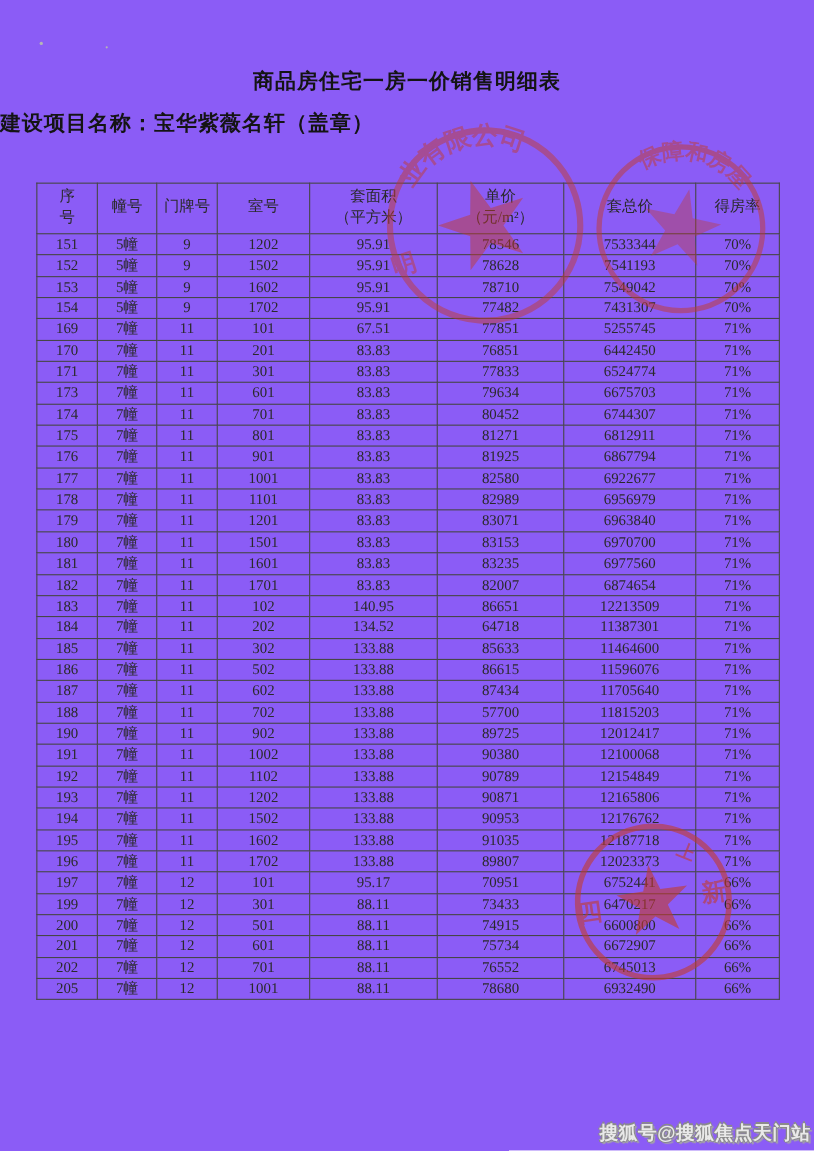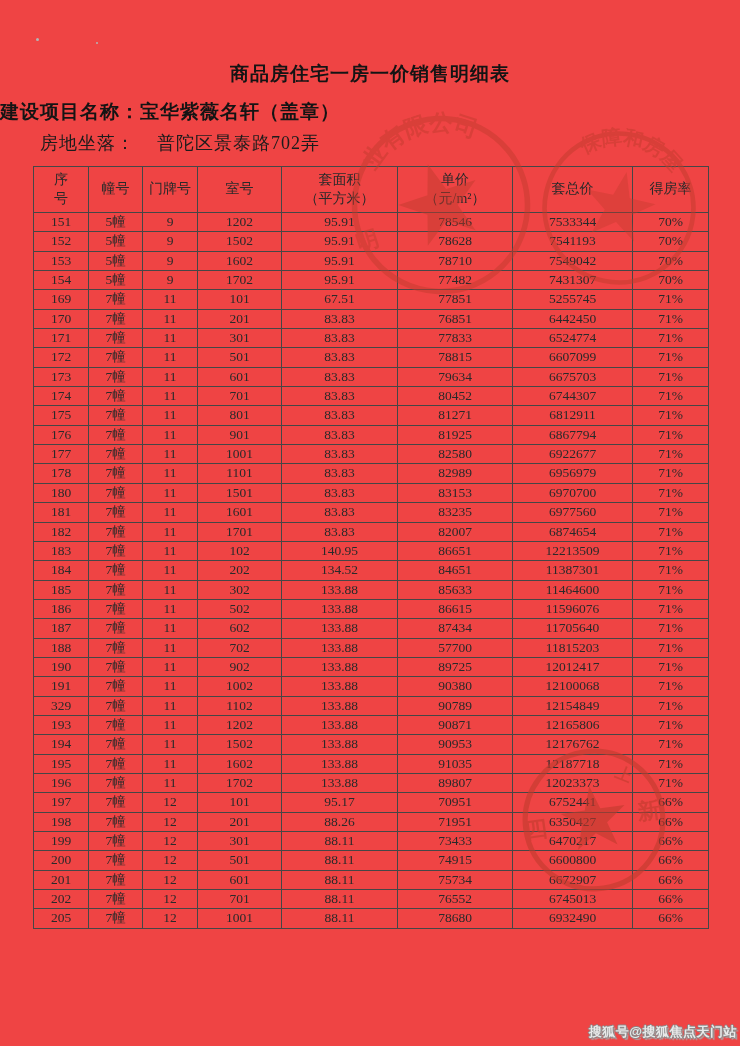--- a/index.html
+++ b/index.html
@@ -1,16 +1,16 @@
 <!DOCTYPE html>
 <html><head>
 <meta charset="utf-8">
 <style>
   html,body{margin:0;padding:0;background:#fff;}
-  .page{position:relative;width:740px;height:1046px;background:#ef4444;overflow:hidden;
+  .page{position:relative;width:740px;height:1046px;background:#8b5cf6;overflow:hidden;
         font-family:"Liberation Serif","DejaVu Serif",serif;color:#1f1f1f;}
   .speck{position:absolute;background:#b5b5b5;border-radius:50%;}
   .doc-title{position:absolute;top:61px;left:0;width:100%;text-align:center;
              font-family:"Liberation Sans","DejaVu Sans",sans-serif;
              font-weight:bold;font-size:19px;letter-spacing:1px;color:#141414;}
   .doc-project{position:absolute;top:99px;left:0;width:100%;text-align:left;
              font-family:Liberation Mono, monospace;
              font-weight:bold;font-size:19px;letter-spacing:1px;color:#141414;}
   .address-line{position:absolute;top:131px;left:40px;font-size:18px;color:#1c1c1c;letter-spacing:1px;}
   .address-line .lbl{margin-right:22px;}
@@ -20,37 +20,34 @@
         padding:0;overflow:hidden;color:#2a2a2a;}
   .price-table thead th{height:45px;font-size:14px;font-weight:normal;
         white-space:pre-line;line-height:1.3;}
   .price-table tbody td{height:18.35px;line-height:18.3px;font-size:13.5px;}
   .stamp{position:absolute;pointer-events:none;}
   .stamp-a{left:348px;top:112px;width:186px;height:186px;opacity:.48;transform:rotate(-18deg);}
   .stamp-b{left:539px;top:128px;width:160px;height:160px;opacity:.50;transform:rotate(12deg);}
   .stamp-c{left:520px;top:746px;width:148px;height:148px;opacity:.60;transform:rotate(-8deg);}
   .watermark{position:absolute;right:3px;bottom:5px;
         font-family:"Liberation Sans","DejaVu Sans",sans-serif;
-        font-size:13px;font-weight:bold;letter-spacing:.5px;color:#e9e9e9;
+        font-size:17px;font-weight:bold;letter-spacing:.5px;color:#e9e9e9;
         text-shadow:1px 0 #8a8a8a,-1px 0 #8a8a8a,0 1px #8a8a8a,0 -1px #8a8a8a,2px 2px 1px #a5a5a5;text-align:right;}
 </style>
 </head>
 <body>
 
 <div class="page">
 
   <div class="speck" style="left:36px;top:38px;width:3px;height:3px;"></div>
   <div class="speck" style="left:96px;top:42px;width:2px;height:2px;"></div>
 
   <div class="doc-title">商品房住宅一房一价销售明细表</div>
   <div class="doc-project">建设项目名称：宝华紫薇名轩（盖章）</div>
 
-  <div class="address-line">
-    <span class="lbl">房地坐落：</span><span>普陀区景泰路702弄</span>
-  </div>
 
   <table class="price-table">
     <colgroup>
       <col style="width:55px">
         <col style="width:54px">
         <col style="width:55px">
         <col style="width:84px">
       <col style="width:116px">
         <col style="width:115px">
         <col style="width:120px">
@@ -136,30 +133,20 @@
           <td>171</td>
           <td>7幢</td>
           <td>11</td>
           <td>301</td>
           <td>83.83</td>
           <td>77833</td>
           <td>6524774</td>
           <td>71%</td>
         </tr>
         <tr>
-          <td>172</td>
-          <td>7幢</td>
-          <td>11</td>
-          <td>501</td>
-          <td>83.83</td>
-          <td>78815</td>
-          <td>6607099</td>
-          <td>71%</td>
-        </tr>
-        <tr>
           <td>173</td>
           <td>7幢</td>
           <td>11</td>
           <td>601</td>
           <td>83.83</td>
           <td>79634</td>
           <td>6675703</td>
           <td>71%</td>
         </tr>
         <tr>
@@ -203,20 +190,30 @@
           <td>71%</td>
         </tr>
         <tr>
           <td>178</td>
           <td>7幢</td>
           <td>11</td>
           <td>1101</td>
           <td>83.83</td>
           <td>82989</td>
           <td>6956979</td>
+          <td>71%</td>
+        </tr>
+        <tr>
+          <td>179</td>
+          <td>7幢</td>
+          <td>11</td>
+          <td>1201</td>
+          <td>83.83</td>
+          <td>83071</td>
+          <td>6963840</td>
           <td>71%</td>
         </tr>
         <tr>
           <td>180</td>
           <td>7幢</td>
           <td>11</td>
           <td>1501</td>
           <td>83.83</td>
           <td>83153</td>
           <td>6970700</td>
@@ -251,21 +248,21 @@
           <td>86651</td>
           <td>12213509</td>
           <td>71%</td>
         </tr>
         <tr>
           <td>184</td>
           <td>7幢</td>
           <td>11</td>
           <td>202</td>
           <td>134.52</td>
-          <td>84651</td>
+          <td>64718</td>
           <td>11387301</td>
           <td>71%</td>
         </tr>
         <tr>
           <td>185</td>
           <td>7幢</td>
           <td>11</td>
           <td>302</td>
           <td>133.88</td>
           <td>85633</td>
@@ -316,21 +313,21 @@
           <td>191</td>
           <td>7幢</td>
           <td>11</td>
           <td>1002</td>
           <td>133.88</td>
           <td>90380</td>
           <td>12100068</td>
           <td>71%</td>
         </tr>
         <tr>
-          <td>329</td>
+          <td>192</td>
           <td>7幢</td>
           <td>11</td>
           <td>1102</td>
           <td>133.88</td>
           <td>90789</td>
           <td>12154849</td>
           <td>71%</td>
         </tr>
         <tr>
           <td>193</td>
@@ -373,30 +370,20 @@
           <td>71%</td>
         </tr>
         <tr>
           <td>197</td>
           <td>7幢</td>
           <td>12</td>
           <td>101</td>
           <td>95.17</td>
           <td>70951</td>
           <td>6752441</td>
-          <td>66%</td>
-        </tr>
-        <tr>
-          <td>198</td>
-          <td>7幢</td>
-          <td>12</td>
-          <td>201</td>
-          <td>88.26</td>
-          <td>71951</td>
-          <td>6350427</td>
           <td>66%</td>
         </tr>
         <tr>
           <td>199</td>
           <td>7幢</td>
           <td>12</td>
           <td>301</td>
           <td>88.11</td>
           <td>73433</td>
           <td>6470217</td>

